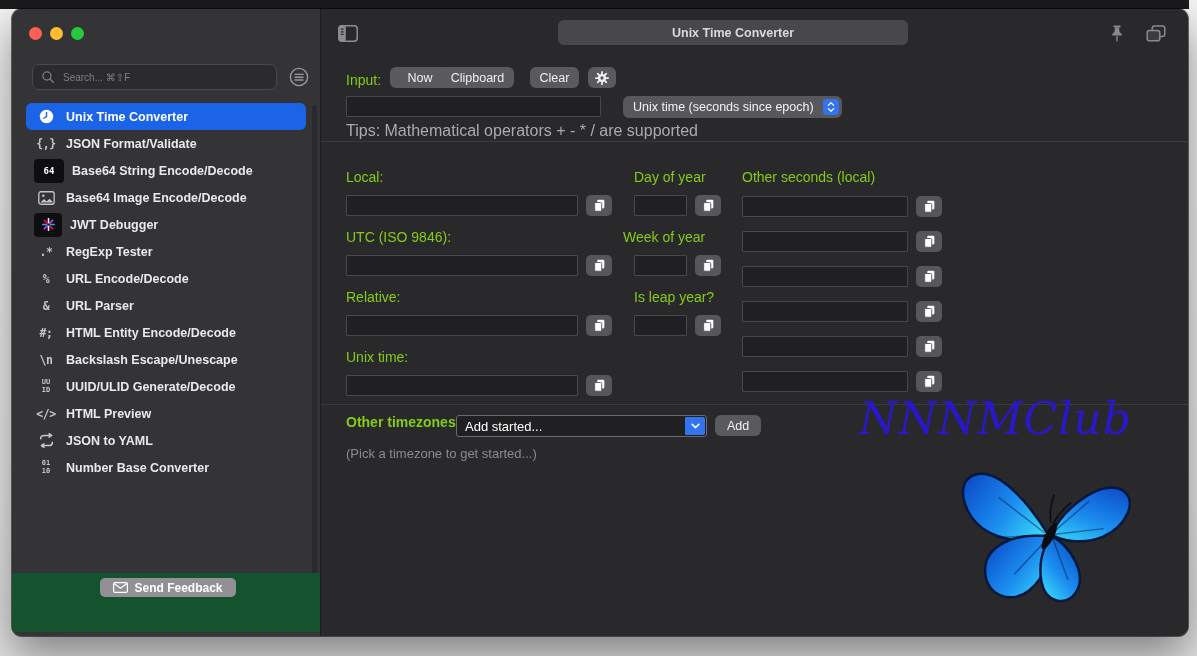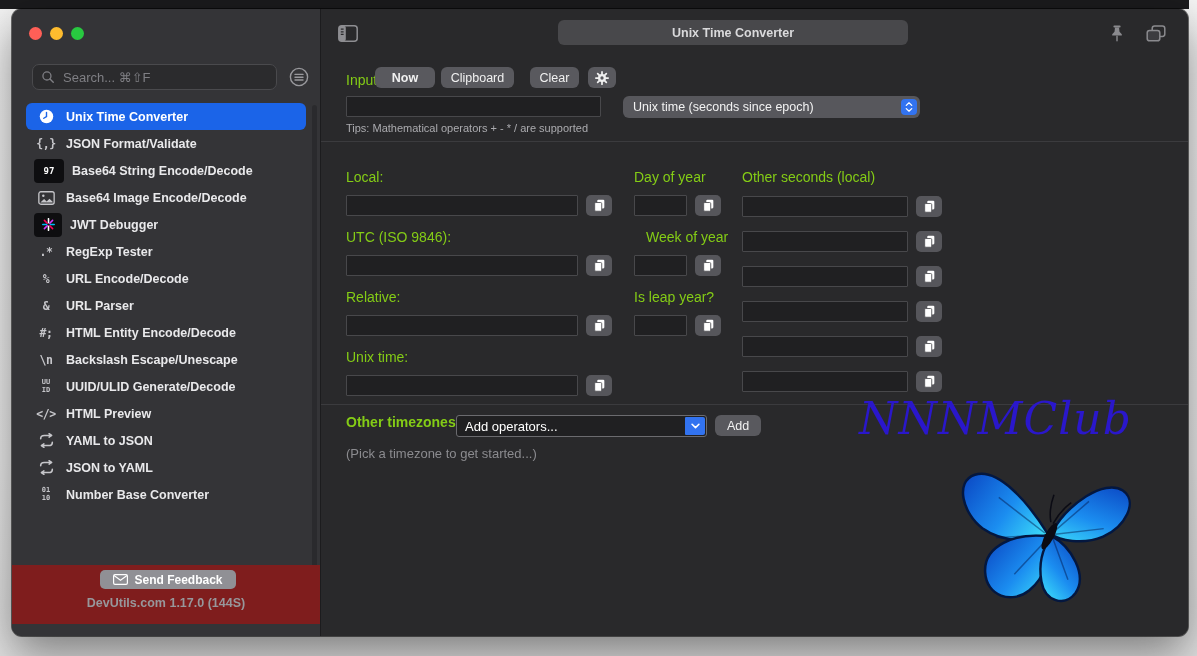--- a/index.html
+++ b/index.html
@@ -20,39 +20,39 @@
   .traffic{position:absolute;left:17px;top:18px;display:flex;gap:8px;}
   .tl{width:13px;height:13px;border-radius:50%;display:inline-block;}
   .tl.red{background:#ff5f57;} .tl.yellow{background:#febc2e;} .tl.green{background:#28c840;}
   .search-box{
     position:absolute;left:20px;top:55px;width:245px;height:26px;box-sizing:border-box;
     background:#2b2b2d;border:1px solid #4a4a4d;border-radius:7px;
     display:flex;align-items:center;gap:6px;padding:0 8px;color:#7f7f84;
   }
   .search-box input{
     flex:1;min-width:0;background:transparent;border:none;outline:none;
-    color:#dadada;font-size:13px;font-family:inherit;
+    color:#dadada;font-size:10px;font-family:inherit;
   }
   .search-box input::placeholder{color:#7f7f84;}
   .filter{position:absolute;left:277px;top:58px;width:20px;height:20px;color:#98989c;}
   .tool-list{position:absolute;left:0;top:94px;width:100%;height:474px;overflow:hidden;}
   .s-item{
     height:27px;margin:0 14px;border-radius:6px;display:flex;align-items:center;
     gap:8px;padding:0 8px;color:#e9e9eb;font-size:12.5px;font-weight:600;cursor:default;
   }
   .s-item.selected{background:var(--accent,#1b64e8);color:#fff;}
   .s-icon{width:24px;height:20px;flex:none;display:flex;align-items:center;justify-content:center;color:#c6c6ca;}
   .selected .s-icon{color:#fff;}
   .icon{display:inline-flex;align-items:center;justify-content:center;}
   .glyph{font-family:"DejaVu Sans Mono",monospace;font-weight:700;font-size:11.5px;letter-spacing:-.5px;}
   .two-line{font-size:7px;line-height:1.05;white-space:pre;text-align:left;letter-spacing:0;}
   .boxed{background:#0e0e10;color:#fff;border-radius:4px;font-size:9px;padding:2px 3px;letter-spacing:0;}
   .boxed-svg{background:#0e0e10;border-radius:4px;padding:2px;}
   .scrollbar{position:absolute;right:3px;top:96px;width:5px;height:470px;border-radius:3px;background:rgba(0,0,0,.18);}
-  .sidebar-footer{position:absolute;left:0;bottom:12px;width:100%;height:59px;background:#7f1d1d;}
+  .sidebar-footer{position:absolute;left:0;bottom:4px;width:100%;height:59px;background:#14532d;}
   .feedback-btn{
     position:absolute;left:88px;top:5px;width:136px;height:19px;border:none;border-radius:5px;
     background:#909095;color:#fff;font-size:12px;font-weight:600;font-family:inherit;
     display:flex;align-items:center;justify-content:center;gap:6px;cursor:pointer;
   }
   .version{position:absolute;top:31px;width:100%;text-align:center;color:#97979b;font-size:12.5px;font-weight:700;}
   
   .main{flex:1;position:relative;background:#29292b;}
   .hdr-toggle{position:absolute;left:17px;top:16px;width:20px;height:17px;color:#8e8e92;cursor:pointer;}
   .title-tab{
@@ -64,25 +64,25 @@
   .lbl{position:absolute;color:#84cc16;font-size:14px;}
   .btn{
     position:absolute;height:21px;border:none;border-radius:6px;background:#59595e;color:#f0f0f0;
     font-size:12.5px;font-weight:500;font-family:inherit;display:flex;align-items:center;justify-content:center;cursor:pointer;
   }
   .text-field{
     position:absolute;height:21px;box-sizing:border-box;background:#202022;border:1px solid #48484b;
     border-radius:1px;color:#e8e8e8;font-size:12px;padding:0 5px;font-family:inherit;outline:none;
   }
   .popup{
-    position:absolute;left:302px;top:87px;width:297px;height:22px;box-sizing:border-box;background:#57575c;
+    position:absolute;left:302px;top:87px;width:219px;height:22px;box-sizing:border-box;background:#57575c;
     border-radius:6px;color:#f2f2f2;font-size:12.5px;display:flex;align-items:center;padding-left:10px;cursor:pointer;
   }
   .popup-chev{position:absolute;right:3px;top:3px;width:16px;height:16px;border-radius:4px;background:var(--popup-blue,#3273f0);display:flex;align-items:center;justify-content:center;}
-  .tips{position:absolute;left:25px;top:113px;font-size:11px;color:#ababaf;}
+  .tips{position:absolute;left:25px;top:113px;font-size:16px;color:#ababaf;}
   .divider{position:absolute;left:0;width:100%;height:1px;background:#3b3b3e;}
   .copy-btn{
     position:absolute;width:26px;height:21px;border:none;border-radius:5px;background:#56565b;
     display:flex;align-items:center;justify-content:center;cursor:pointer;
   }
   .combo{
     position:absolute;left:135px;top:406px;width:251px;height:22px;box-sizing:border-box;background:#202022;
     border:1px solid #6b6b6f;border-radius:3px;color:#fff;font-size:13px;display:flex;align-items:center;
     padding-left:8px;cursor:pointer;
   }
@@ -135,21 +135,21 @@
               <path d="M8 3.6V8L5.1 9.9" fill="none" stroke="#1b64e8" stroke-width="1.5" stroke-linecap="round"></path>
             </svg>
           </span>
           <span>Unix Time Converter</span>
         </div>
         <div class="s-item">
           <span class="s-icon icon glyph">{,}</span>
           <span>JSON Format/Validate</span>
         </div>
         <div class="s-item">
-          <span class="s-icon icon glyph boxed">97</span>
+          <span class="s-icon icon glyph boxed">64</span>
           <span>Base64 String Encode/Decode</span>
         </div>
         <div class="s-item">
           <span class="s-icon icon">
             <svg viewBox="0 0 18 15" width="17" height="14">
               <rect x="0.8" y="0.8" width="16.4" height="13.4" rx="2.2" fill="none" stroke="currentColor" stroke-width="1.4"></rect>
               <circle cx="5.6" cy="5" r="1.3" fill="currentColor"></circle>
               <path d="M2.4 12.4l4-3.8 2.8 2.6 3-3 3.4 3.4v0.8H2.4z" fill="currentColor"></path>
             </svg>
           </span>
@@ -201,52 +201,40 @@
         </div>
         <div class="s-item">
           <span class="s-icon icon">
             <svg viewBox="0 0 18 16" width="17" height="15" fill="none" stroke="currentColor" stroke-width="1.7" stroke-linecap="round" stroke-linejoin="round">
               <path d="M2.8 6C2.8 3.4 4.4 2.6 6.6 2.6H14"></path>
               <path d="M11.8 0.8l2.6 1.8-2.6 1.8"></path>
               <path d="M15.2 10c0 2.6-1.6 3.4-3.8 3.4H4"></path>
               <path d="M6.2 11.6l-2.6 1.8 2.6 1.8"></path>
             </svg>
           </span>
-          <span>YAML to JSON</span>
-        </div>
-        <div class="s-item">
-          <span class="s-icon icon">
-            <svg viewBox="0 0 18 16" width="17" height="15" fill="none" stroke="currentColor" stroke-width="1.7" stroke-linecap="round" stroke-linejoin="round">
-              <path d="M2.8 6C2.8 3.4 4.4 2.6 6.6 2.6H14"></path>
-              <path d="M11.8 0.8l2.6 1.8-2.6 1.8"></path>
-              <path d="M15.2 10c0 2.6-1.6 3.4-3.8 3.4H4"></path>
-              <path d="M6.2 11.6l-2.6 1.8 2.6 1.8"></path>
-            </svg>
-          </span>
           <span>JSON to YAML</span>
         </div>
         <div class="s-item">
           <span class="s-icon icon glyph two-line">01
 10</span>
           <span>Number Base Converter</span>
         </div>
       </div>
     <div class="scrollbar"></div>
 
     <div class="sidebar-footer">
       <button class="feedback-btn">
         <span class="icon">
             <svg viewBox="0 0 15 11" width="15" height="11">
               <rect x="0.6" y="0.6" width="13.8" height="9.8" rx="1.4" fill="none" stroke="#fff" stroke-width="1.2"></rect>
               <path d="M1 1.6l6.5 4.6L14 1.6" fill="none" stroke="#fff" stroke-width="1.2"></path>
             </svg>
           </span>
         <span>Send Feedback</span>
       </button>
-      <div class="version">DevUtils.com 1.17.0 (144S)</div>
     </div>
   </aside>
 
   <main class="main" id="main-panel">
     <span class="hdr-toggle icon">
         <svg viewBox="0 0 20 17" width="20" height="17">
           <rect x="0.8" y="0.8" width="18.4" height="15.4" rx="3" fill="none" stroke="currentColor" stroke-width="1.5"></rect>
           <path d="M3.8 0.8 H6.2 A 2 2 0 0 1 7.8 2.8 V14.2 A2 2 0 0 1 6.2 16.2 H3.8 A3 3 0 0 1 0.8 13.2 V3.8 A3 3 0 0 1 3.8 0.8 Z" fill="currentColor"></path>
           <line x1="2.8" y1="4.2" x2="5.6" y2="4.2" stroke="#29292b" stroke-width="1.2"></line>
           <line x1="2.8" y1="6.8" x2="5.6" y2="6.8" stroke="#29292b" stroke-width="1.2"></line>
@@ -264,21 +252,21 @@
         </svg>
       </span>
     <span class="hdr-stack icon">
         <svg viewBox="0 0 20 17" width="20" height="17">
           <rect x="6.2" y="1" width="12.6" height="10.4" rx="2.4" fill="none" stroke="currentColor" stroke-width="1.5"></rect>
           <rect x="1.2" y="5.4" width="12.6" height="10.4" rx="2.4" fill="#3c3c40" stroke="currentColor" stroke-width="1.5"></rect>
         </svg>
       </span>
 
     <div class="lbl" style="left:25px;top:63px;">Input:</div>
-    <button class="btn" style="left:54px;top:58px;width:60px;font-weight:bold;">Now</button>
+    <button class="btn" style="left:69px;top:58px;width:60px;">Now</button>
     <button class="btn" style="left:120px;top:58px;width:73px;">Clipboard</button>
     <button class="btn" style="left:209px;top:58px;width:49px;">Clear</button>
     <button class="btn" style="left:267px;top:58px;width:28px;">
       <span class="icon">
           <svg viewBox="0 0 16 16" width="14" height="14" fill="currentColor">
             <rect x="7" y="0" width="2" height="16" rx="1"></rect>
             <rect x="7" y="0" width="2" height="16" rx="1" transform="rotate(45 8 8)"></rect>
             <rect x="7" y="0" width="2" height="16" rx="1" transform="rotate(90 8 8)"></rect>
             <rect x="7" y="0" width="2" height="16" rx="1" transform="rotate(135 8 8)"></rect>
             <circle cx="8" cy="8" r="4.6"></circle>
@@ -298,21 +286,21 @@
     </div>
     <div class="tips">Tips: Mathematical operators + - * / are supported</div>
     <div class="divider" style="top:132px;"></div>
 
     <div class="lbl" style="left:421px;top:160px;">Other seconds (local)</div>
 
     <div class="divider" style="top:395px;"></div>
 
     <div class="lbl tz-label" style="left:25px;top:405px;">Other timezones:</div>
     <div class="combo">
-      <span>Add operators...</span>
+      <span>Add started...</span>
       <span class="combo-btn icon">
           <svg viewBox="0 0 10 6" width="9" height="6">
             <path d="M1.2 1l3.8 3.8L8.8 1" fill="none" stroke="#fff" stroke-width="1.7" stroke-linecap="round" stroke-linejoin="round"></path>
           </svg>
         </span>
     </div>
     <button class="btn" style="left:394px;top:406px;width:46px;">Add</button>
     <div class="hint">(Pick a timezone to get started...)</div>
 
     <div class="watermark">NNNMClub</div>
@@ -382,21 +370,21 @@
       <div class="lbl" style="left:313px;top:160px;">Day of year</div>
       <input class="text-field" style="left: 313px; top: 186px; width: 53px;">
       <button class="copy-btn" style="left:374px;top:186px;">
         <span class="icon">
           <svg viewBox="0 0 14 14" width="13" height="13">
             <rect x="4.6" y="0.8" width="7.6" height="9.4" rx="1.2" fill="#fff"></rect>
             <rect x="1.8" y="3.8" width="7.6" height="9.4" rx="1.2" fill="#fff" stroke="#56565b" stroke-width="1"></rect>
           </svg>
         </span>
       </button>
-      <div class="lbl" style="left:325px;top:220px;">Week of year</div>
+      <div class="lbl" style="left:302px;top:220px;">Week of year</div>
       <input class="text-field" style="left: 313px; top: 246px; width: 53px;">
       <button class="copy-btn" style="left:374px;top:246px;">
         <span class="icon">
           <svg viewBox="0 0 14 14" width="13" height="13">
             <rect x="4.6" y="0.8" width="7.6" height="9.4" rx="1.2" fill="#fff"></rect>
             <rect x="1.8" y="3.8" width="7.6" height="9.4" rx="1.2" fill="#fff" stroke="#56565b" stroke-width="1"></rect>
           </svg>
         </span>
       </button>
       <div class="lbl" style="left:313px;top:280px;">Is leap year?</div>

